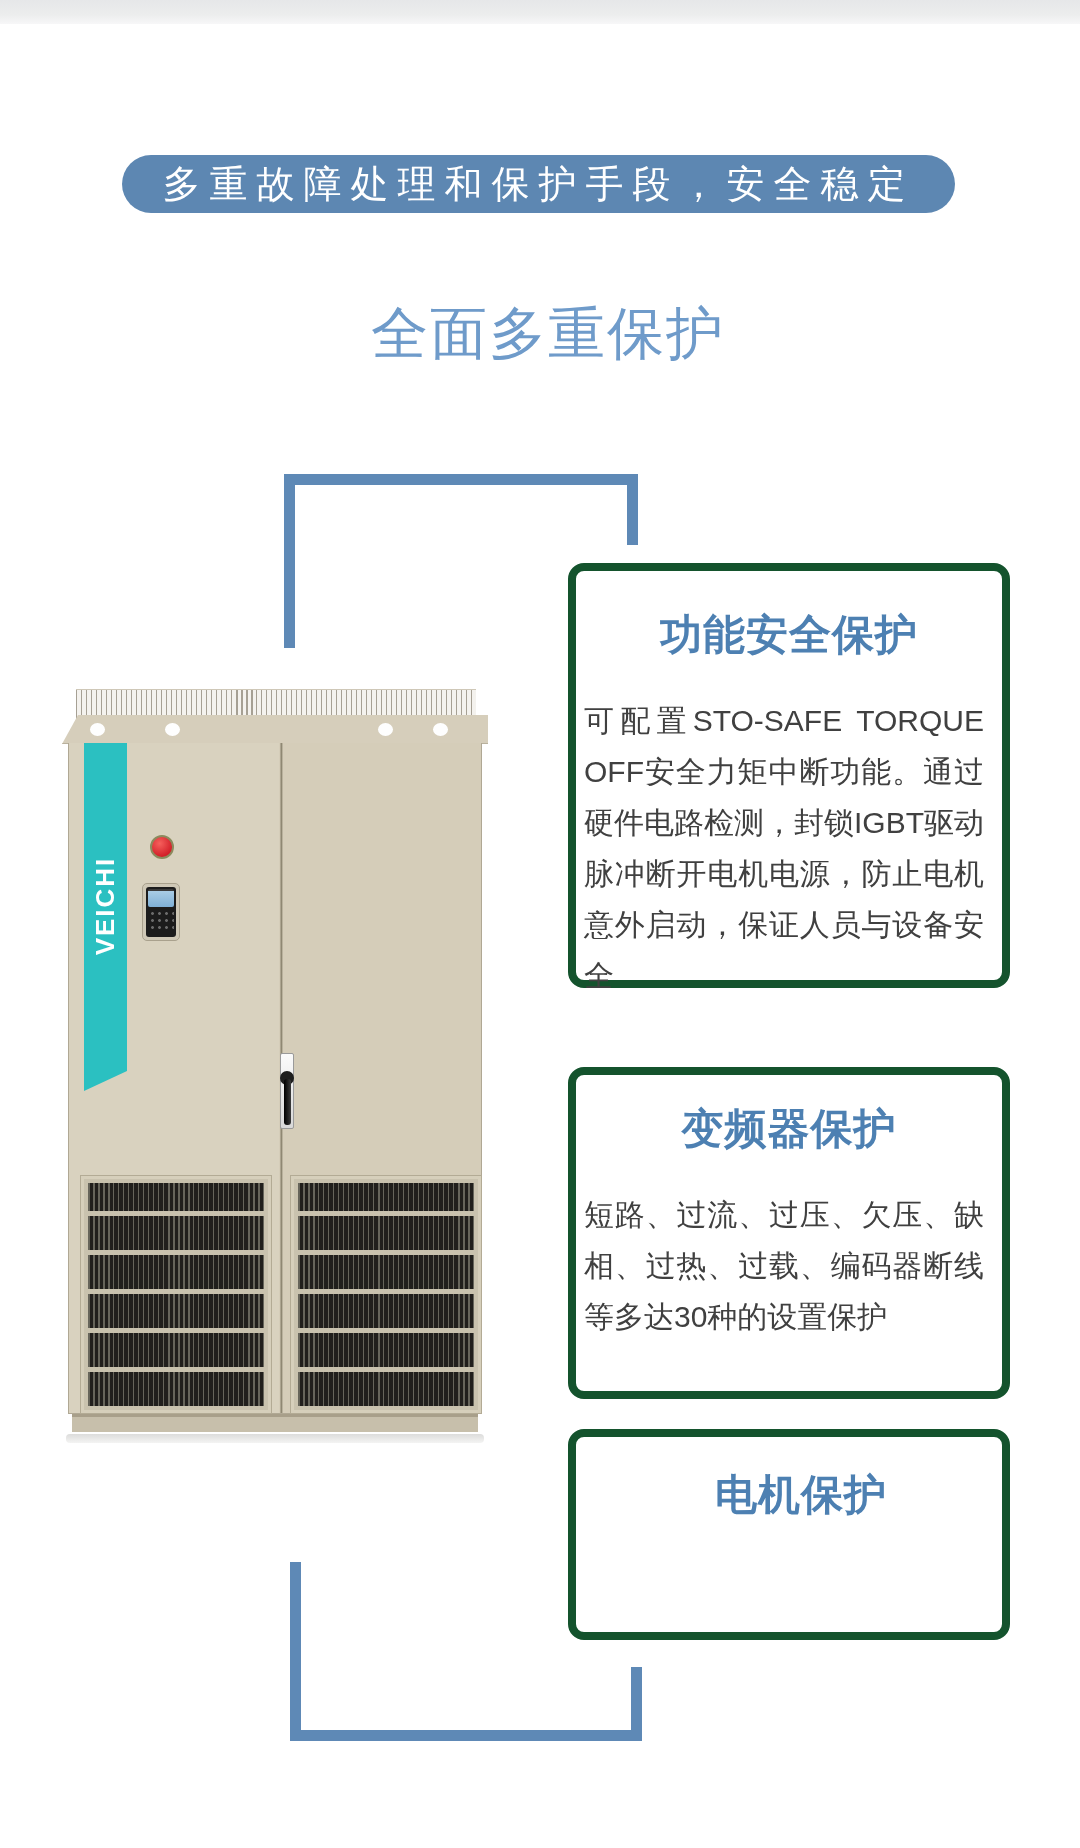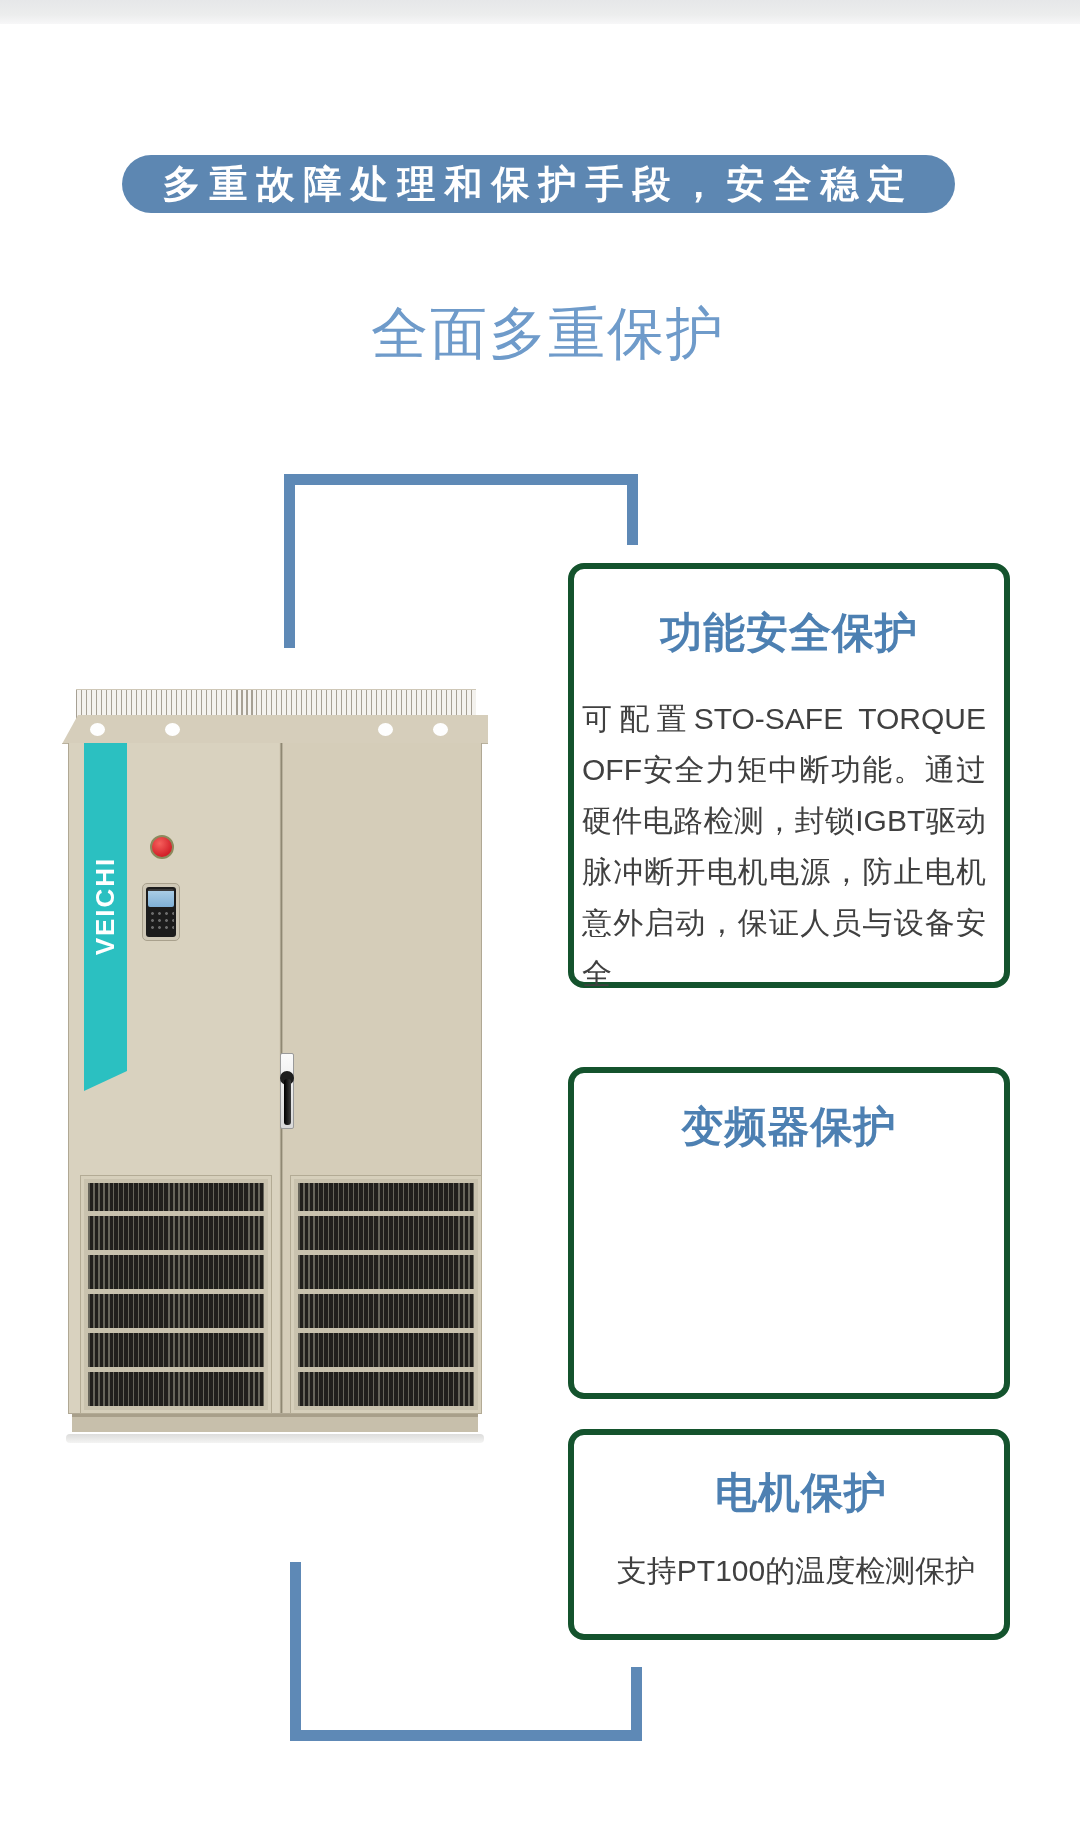--- a/index.html
+++ b/index.html
@@ -3,36 +3,36 @@
 <meta charset="utf-8">
 <style>
   html,body{margin:0;padding:0;background:#fff;}
   .page{position:relative;width:1080px;height:1848px;background:#ffffff;overflow:hidden;
         font-family:"Liberation Sans",sans-serif;}
   
   .topband{position:absolute;left:0;top:0;width:1080px;height:24px;
            background:linear-gradient(180deg,#e6e7e9 0%,#eceded 60%,#f7f7f8 100%);}
   
   .banner{position:absolute;left:122px;top:155px;width:833px;height:58px;border-radius:29px;
-          background:#5d87b2;color:#ffffff;font-size:38px;font-weight:bold;line-height:58px;
+          background:#5d87b2;color:#ffffff;font-size:38px;font-weight:normal;line-height:58px;
           text-align:center;letter-spacing:9px;white-space:nowrap;}
   
   .heading{position:absolute;left:0;top:296px;width:1080px;text-align:center;
            font-size:57px;font-weight:300;color:#6f9bca;letter-spacing:2px;padding-left:8px;}
   
   .bk{position:absolute;background:#5e89b6;}
   .bk-top-h{left:284px;top:474px;width:354px;height:11px;}
   .bk-top-l{left:284px;top:474px;width:11px;height:174px;}
   .bk-top-r{left:627px;top:474px;width:11px;height:71px;}
   .bk-bot-h{left:290px;top:1730px;width:352px;height:11px;}
   .bk-bot-l{left:290px;top:1562px;width:11px;height:179px;}
   .bk-bot-r{left:631px;top:1667px;width:11px;height:74px;}
   
   .card{position:absolute;left:568px;width:442px;box-sizing:border-box;background:#fff;
-        border:6px solid #14532d;border-radius:16px;}
+        border:8px solid #14532d;border-radius:16px;}
   .card1{top:563px;height:425px;}
   .card2{top:1067px;height:332px;}
   .card3{top:1429px;height:211px;padding-left:24px;}
   .card-title{text-align:center;font-size:42px;font-weight:bold;color:#4d80b2;letter-spacing:1px;}
   .card1 .card-title{margin-top:36px;}
   .card2 .card-title{margin-top:26px;}
   .card3 .card-title{margin-top:30px;}
   .card-body{margin:32px 18px 0 8px;font-size:30px;line-height:51px;color:#404040;
              text-align:justify;text-justify:inter-ideograph;}
   .card3 .card-body{text-align:center;margin-top:24px;}
@@ -134,20 +134,20 @@
     <div class="cab-shadow"></div>
   </div>
 
   <div class="card card1">
     <div class="card-title">功能安全保护</div>
     <div class="card-body">可配置STO-SAFE TORQUE OFF安全力矩中断功能。通过硬件电路检测，封锁IGBT驱动脉冲断开电机电源，防止电机意外启动，保证人员与设备安全</div>
   </div>
 
   <div class="card card2">
     <div class="card-title">变频器保护</div>
+    <div class="card-body">短路、过流、过压、欠压、缺相、过热、过载、编码器断线等多达30种的设置保护</div>
   </div>
 
   <div class="card card3">
     <div class="card-title">电机保护</div>
-    <div class="card-body">支持PT100的温度检测保护</div>
   </div>
 
 </div>
 
 </body></html>

